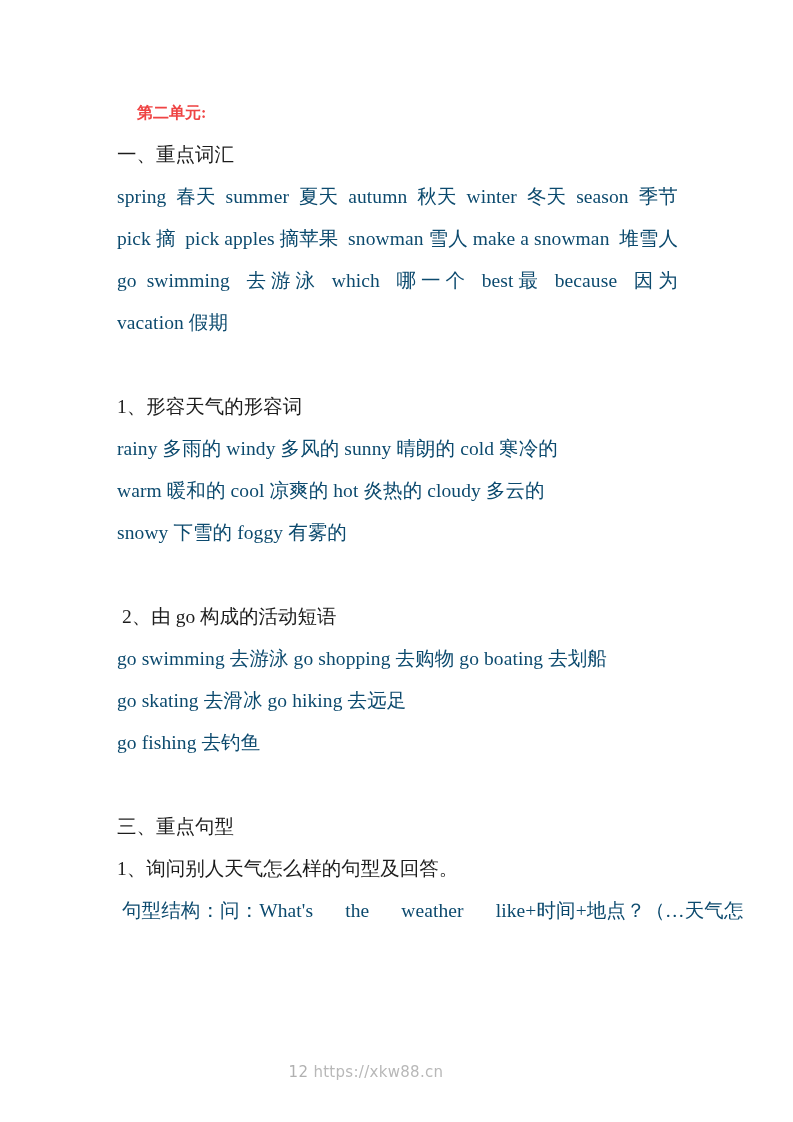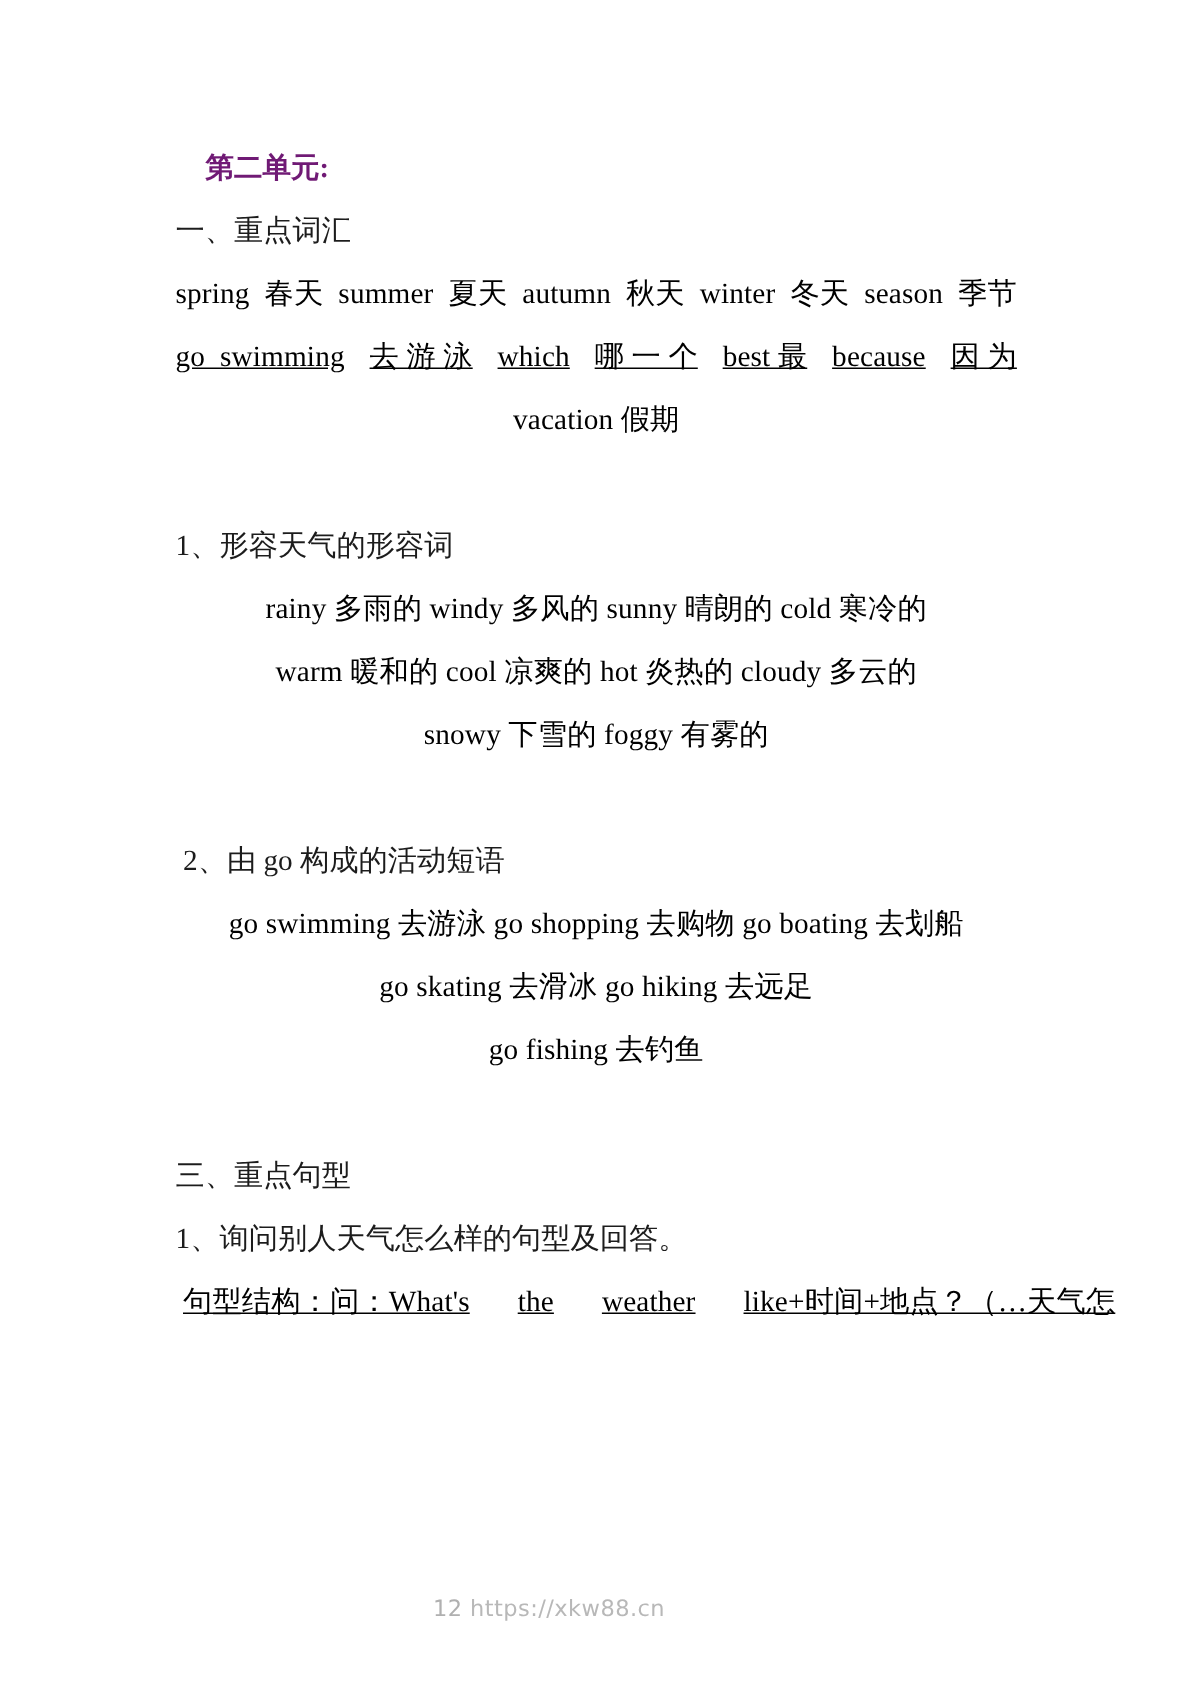--- a/index.html
+++ b/index.html
@@ -32,53 +32,51 @@
     top: 92px;
     width: 561px;
   }
 
   
   .line {
     font-size: 19.5px;
     line-height: 42px;
     height: 42px;
     white-space: nowrap;
-    color: #000000;
+    color: #0c4a6e;
     letter-spacing: 0.1px;
-    text-align: center;
   }
 
   
   .line.justify {
     display: flex;
     justify-content: space-between;
     width: 561px;
   }
   .line.justify > span {
     white-space: pre;
   }
 
   .line.justify-loose {
     display: flex;
     justify-content: space-between;
     width: 561px;
   }
   .line.justify-loose > span {
     white-space: pre;
-    text-decoration: underline;
   }
 
   .heading-bold {
-    font-size: 19px;
+    font-size: 16px;
     line-height: 42px;
     height: 42px;
     font-weight: bold;
     padding-left: 20px;
     white-space: nowrap;
-    color: #701a75;
+    color: #ef4444;
     font-family: Liberation Serif, serif;
   }
 
   .heading {
     font-size: 19.5px;
     line-height: 42px;
     height: 42px;
     white-space: nowrap;
     color: #1c1c1c;
   }
@@ -129,20 +127,26 @@
       <span>夏天</span>
       <span>autumn</span>
       <span>秋天</span>
       <span>winter</span>
       <span>冬天</span>
       <span>season</span>
       <span>季节</span>
     </div>
 
 
+    <div class="line justify">
+      <span>pick 摘</span>
+      <span>pick apples 摘苹果</span>
+      <span>snowman 雪人 make a snowman</span>
+      <span>堆雪人</span>
+    </div>
 
     <div class="line justify-loose">
       <span>go  swimming</span>
       <span>去 游 泳</span>
       <span>which</span>
       <span>哪 一 个</span>
       <span>best 最</span>
       <span>because</span>
       <span>因 为</span>
     </div>

